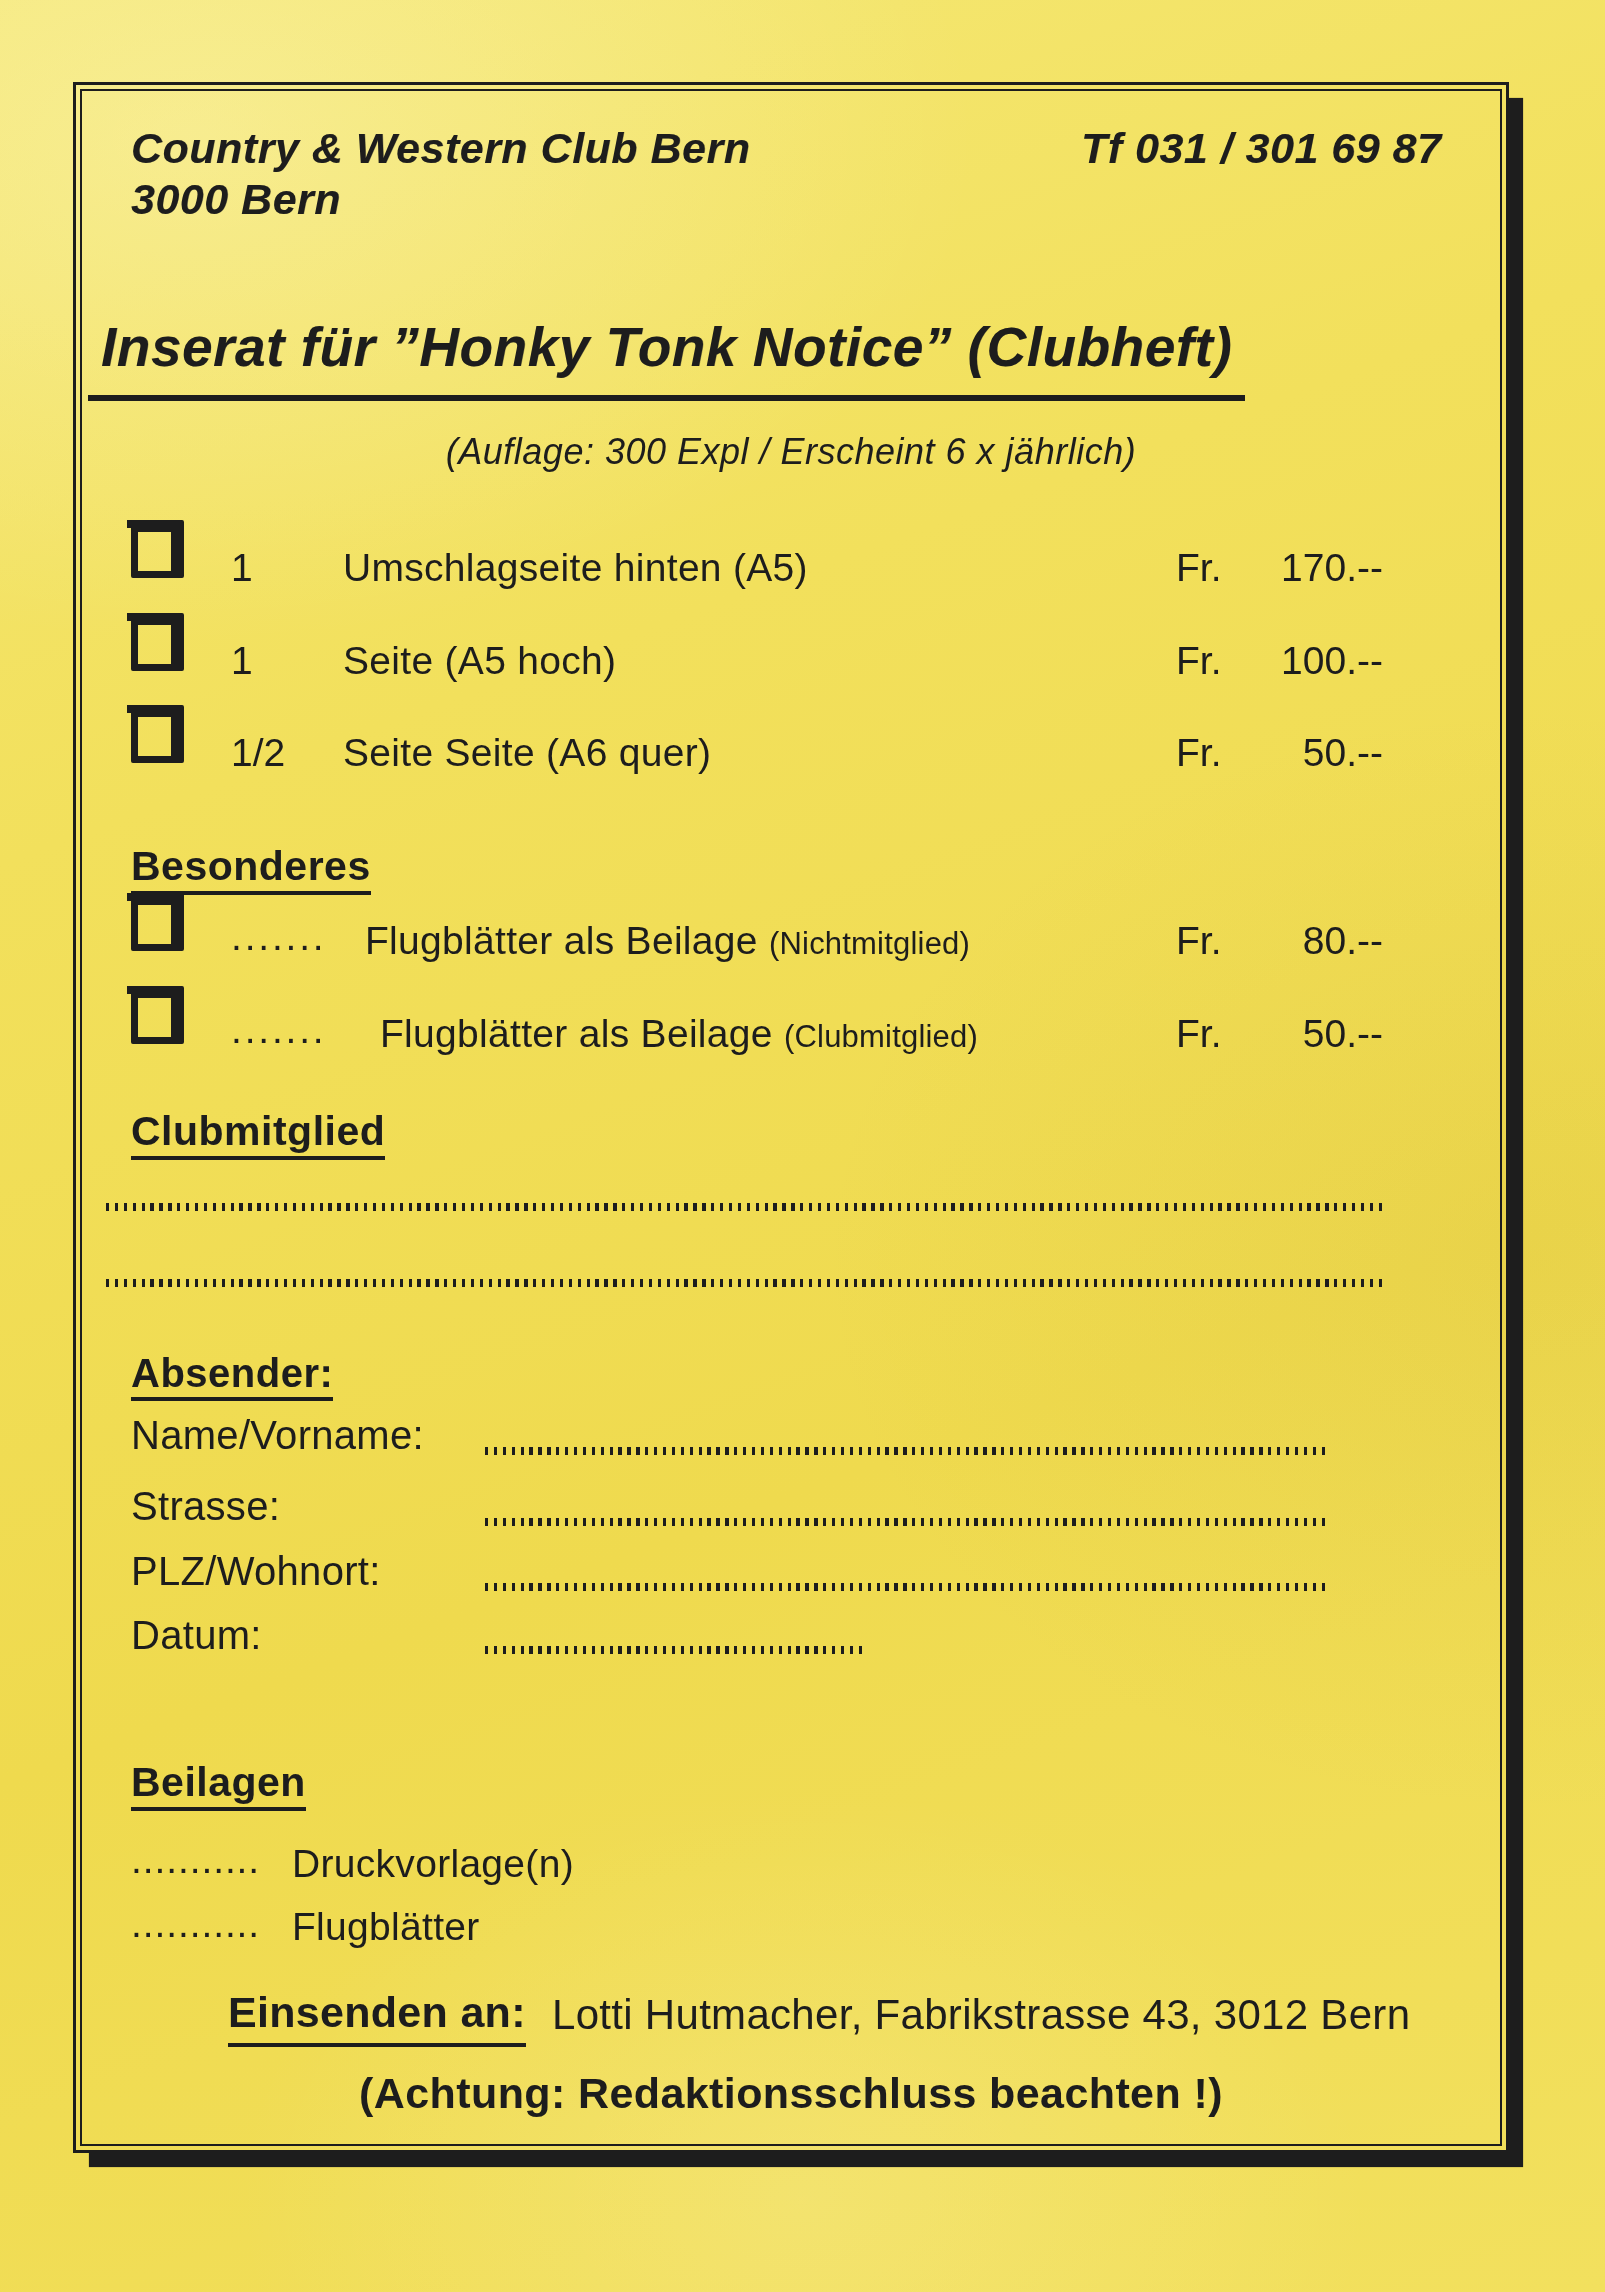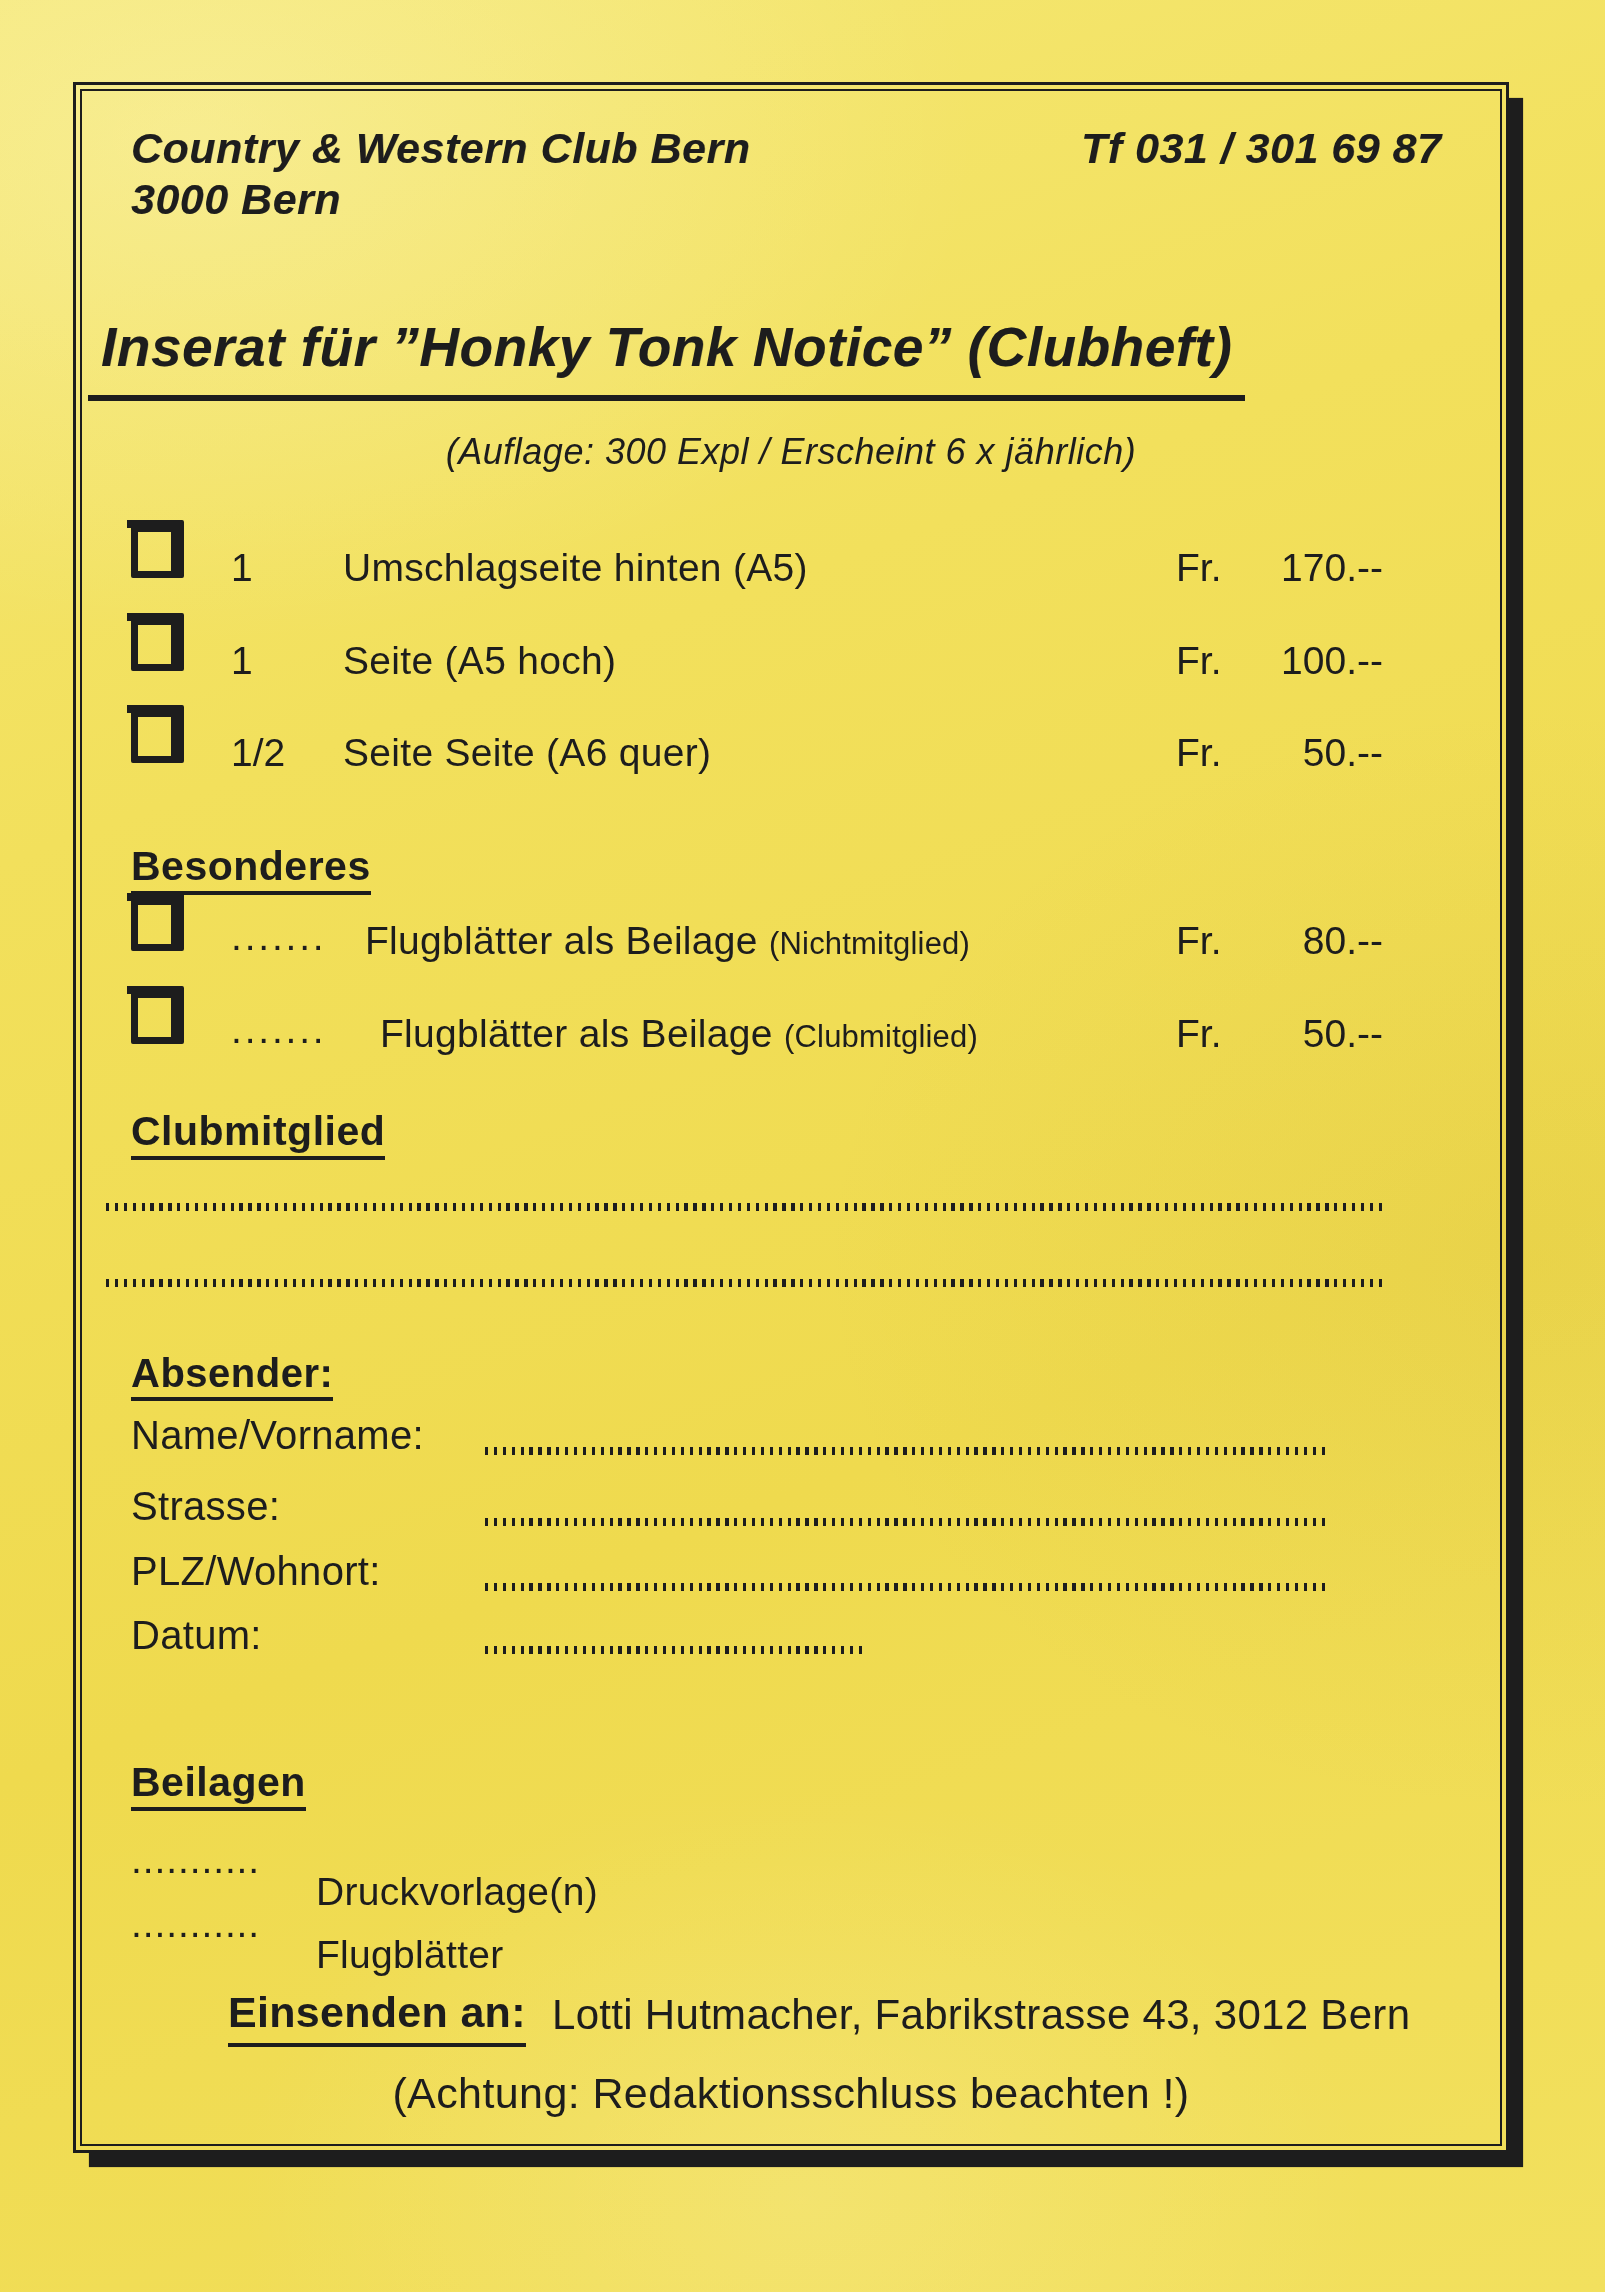--- a/index.html
+++ b/index.html
@@ -81,31 +81,31 @@
   .dotline {
     position: absolute; height: 7.5px;
     background-image: repeating-linear-gradient(90deg, var(--ink) 0 3.3px, transparent 3.3px 8.9px);
   }
 
   
   .frow-label { position: absolute; left: 131px; font-size: 40px; letter-spacing: 0.3px; }
 
   
   .brow-dots  { position: absolute; left: 131px; font-size: 39px; letter-spacing: 0.9px; }
-  .brow-label { position: absolute; left: 316px; font-size: 39px; letter-spacing: 0.3px; margin-top: 28px; }
+  .brow-label { position: absolute; left: 292px; font-size: 39px; letter-spacing: 0.3px; }
 
   .einsenden-label {
     position: absolute; left: 228px; top: 1988px;
     font-size: 43px; font-weight: bold; letter-spacing: 0.3px;
     border-bottom: 4.7px solid var(--ink); padding-bottom: 5.6px;
   }
   .einsenden-value { position: absolute; left: 552px; top: 1991px; font-size: 42px; letter-spacing: 0.3px; white-space: nowrap; }
 
   .achtung-wrap { left: 73px; top: 2068px; width: 1436px; text-align: center; }
-  .achtung-text { font-size: 43px; font-weight: normal; letter-spacing: 0.4px; }
+  .achtung-text { font-size: 43px; font-weight: bold; letter-spacing: 0.4px; }
 </style>
 </head>
 <body>
 
 <div class="frame"></div>
 
 <div class="abs club-address bi txt-shadow">
   <div>Country &amp; Western Club Bern</div>
   <div>3000 Bern</div>
 </div>

